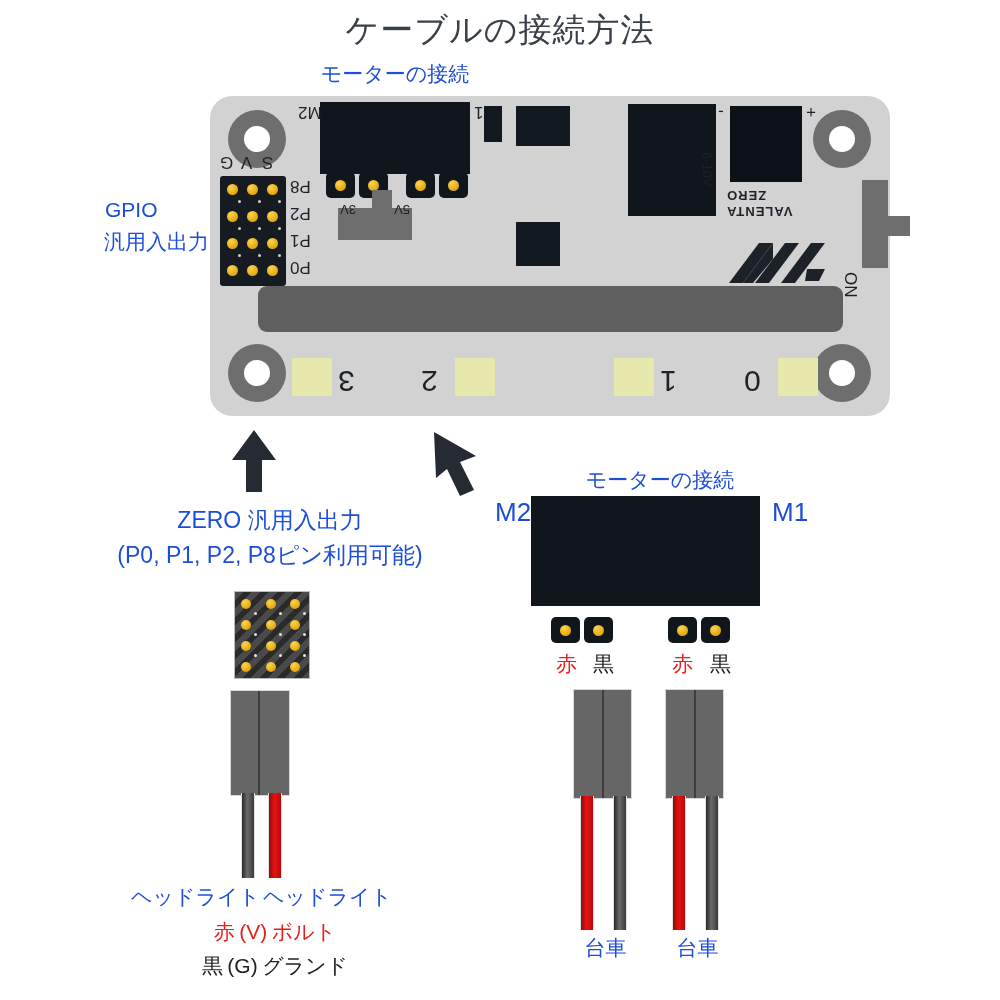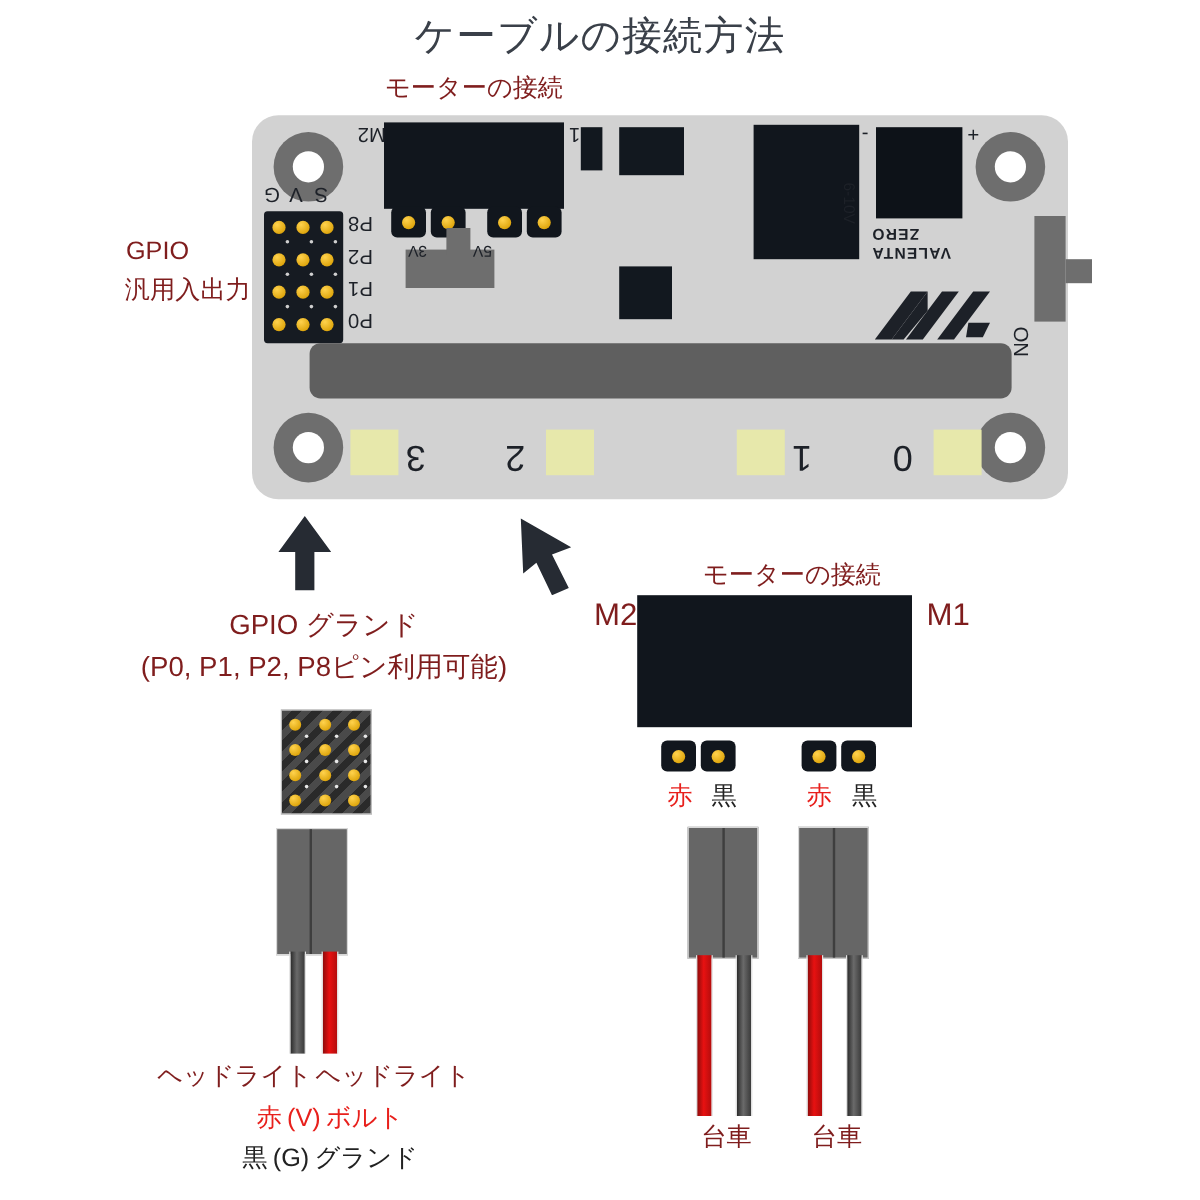--- a/index.html
+++ b/index.html
@@ -5,21 +5,21 @@
   html,body{margin:0;padding:0;background:#ffffff;}
   body{width:1000px;height:1000px;position:relative;overflow:hidden;
        font-family:"Liberation Sans","DejaVu Sans",sans-serif;color:#262b33;}
   .abs{position:absolute;}
   .ctext{text-align:center;}
 
   
   #title{left:0;top:8px;width:1000px;font-size:33px;color:#3a4049;letter-spacing:1px;}
 
   
-  .lbl{font-size:21px;color:#7f1d1d;line-height:1.32;white-space:nowrap;}
+  .lbl{font-size:21px;color:#1d4ed8;line-height:1.32;white-space:nowrap;}
   .lbl-lg{font-size:23px;}
   .red{color:#e8201c;}
   .blk{color:#222;}
 
   
   #board{left:210px;top:96px;width:680px;height:320px;background:#d2d2d2;
          border-radius:22px;}
   .mount{position:absolute;width:58px;height:58px;border-radius:50%;background:#6e6e6e;}
   .mount i{position:absolute;left:16px;top:16px;width:26px;height:26px;border-radius:50%;
            background:#fff;display:block;}
@@ -217,21 +217,21 @@
   <svg width="52" height="62" viewBox="0 0 52 62">
     <path d="M26 0 L48 30 L34 30 L34 62 L18 62 L18 30 L4 30 Z" fill="#262b33"></path>
   </svg>
 </div>
 <div class="abs" style="left:430px;top:430px;">
   <svg width="56" height="66" viewBox="0 0 56 66">
     <path d="M4 2 L46 26 L30 32 L44 60 L30 66 L17 39 L6 48 Z" fill="#262b33"></path>
   </svg>
 </div>
 
-<div class="abs ctext lbl lbl-lg" style="left:110px;top:505px;width:320px;">GPIO グランド</div>
+<div class="abs ctext lbl lbl-lg" style="left:110px;top:505px;width:320px;">ZERO 汎用入出力</div>
 <div class="abs ctext lbl lbl-lg" style="left:110px;top:540px;width:320px;">(P0, P1, P2, P8ピン利用可能)</div>
 
 <div class="hdr3x4" style="left:234px;top:591px;">
   <div class="gpin abs" style="left:6px;top:7px;"></div>
   <div class="gpin abs" style="left:31px;top:7px;"></div>
   <div class="gpin abs" style="left:55px;top:7px;"></div>
   <div class="gpin abs" style="left:6px;top:28px;"></div>
   <div class="gpin abs" style="left:31px;top:28px;"></div>
   <div class="gpin abs" style="left:55px;top:28px;"></div>
   <div class="gpin abs" style="left:6px;top:49px;"></div>

